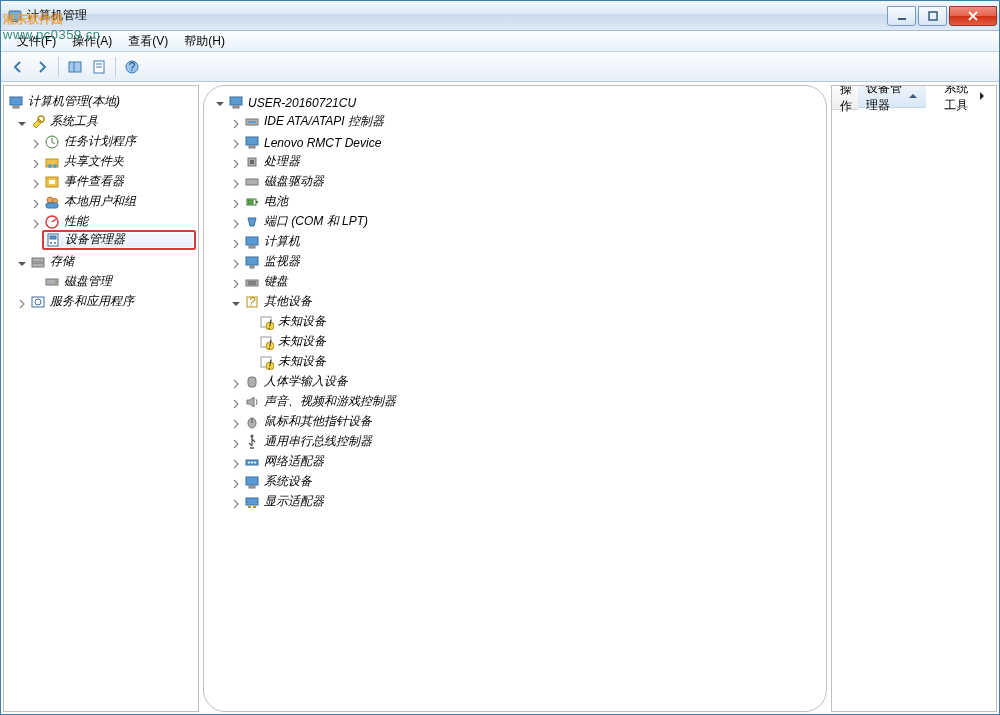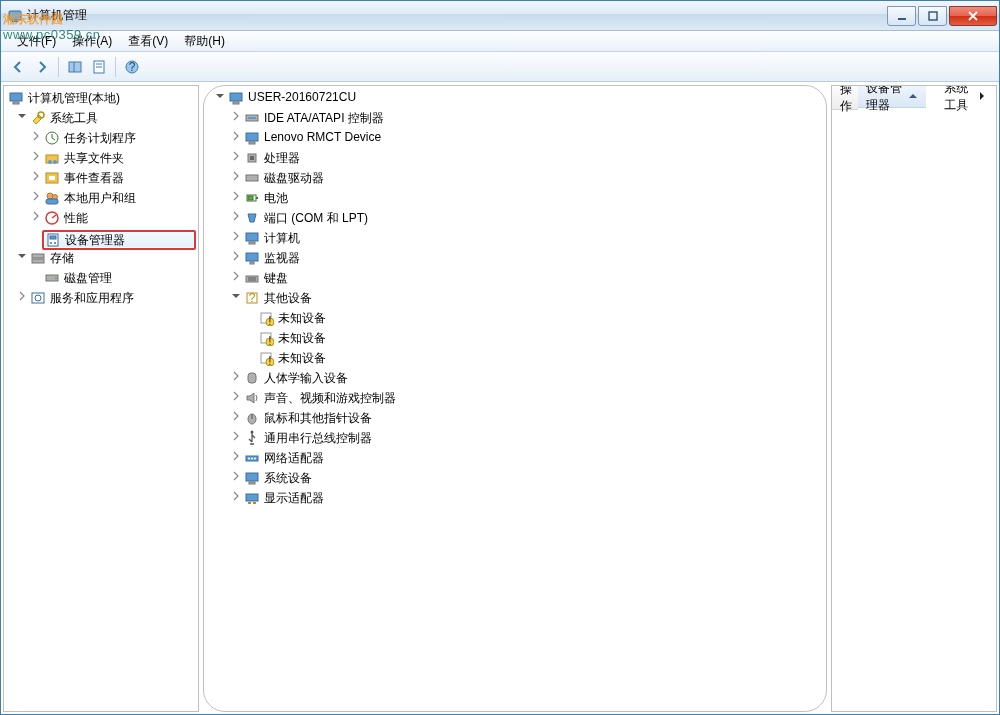--- a/index.html
+++ b/index.html
@@ -32,21 +32,21 @@
 .client { flex: 1; display: flex; background: #fff; border-top: 1px solid #fff; }
 
 
 .panel { border: 1px solid #BFBFBF; margin: 2px; background: #fff; overflow: auto; }
 .panel-left { width: 196px; }
 .panel-mid { flex: 1; border-radius: 22px; }
 .panel-right { width: 166px; display: flex; flex-direction: row; }
 
 
 .tree { padding: 4px 2px; }
-.node { display: flex; align-items: flex-start; height: 20px; padding-left: 2px; white-space: nowrap; cursor: pointer; }
+.node { display: flex; align-items: flex-end; height: 20px; padding-left: 2px; white-space: nowrap; cursor: pointer; font-style: italic; }
 .node.highlighted { border: 2px solid #D83A3A; border-radius: 2px; padding: 0 1px; box-shadow: 0 0 0 1px #fff inset; background: linear-gradient(to bottom,#F5F9FD,#E4EFFB); }
 .expander { width: 12px; height: 12px; display: flex; align-items: center; justify-content: center; cursor: pointer; margin-right: 2px; }
 .expander svg { display: block; }
 .nicon { width: 16px; height: 16px; margin-right: 4px; display: inline-flex; align-items: center; justify-content: center; }
 .nlabel { color: #000; }
 
 
 .panel-right .hdr { height: 24px; background: linear-gradient(to bottom,#FDFDFD,#EDEDED); border-bottom: 1px solid #D5D5D5; display: flex; align-items: center; padding-left: 8px; font-size: 12px; }
 .panel-right .sect { height: 22px; background: linear-gradient(to bottom,#EEF4FB,#D9E7F5); border-bottom: 1px solid #C3D6E8; display: flex; align-items: center; justify-content: space-between; padding: 0 8px; cursor: pointer; }
 .panel-right .act { height: 22px; display: flex; align-items: center; justify-content: space-between; padding: 0 10px 0 18px; cursor: pointer; }

